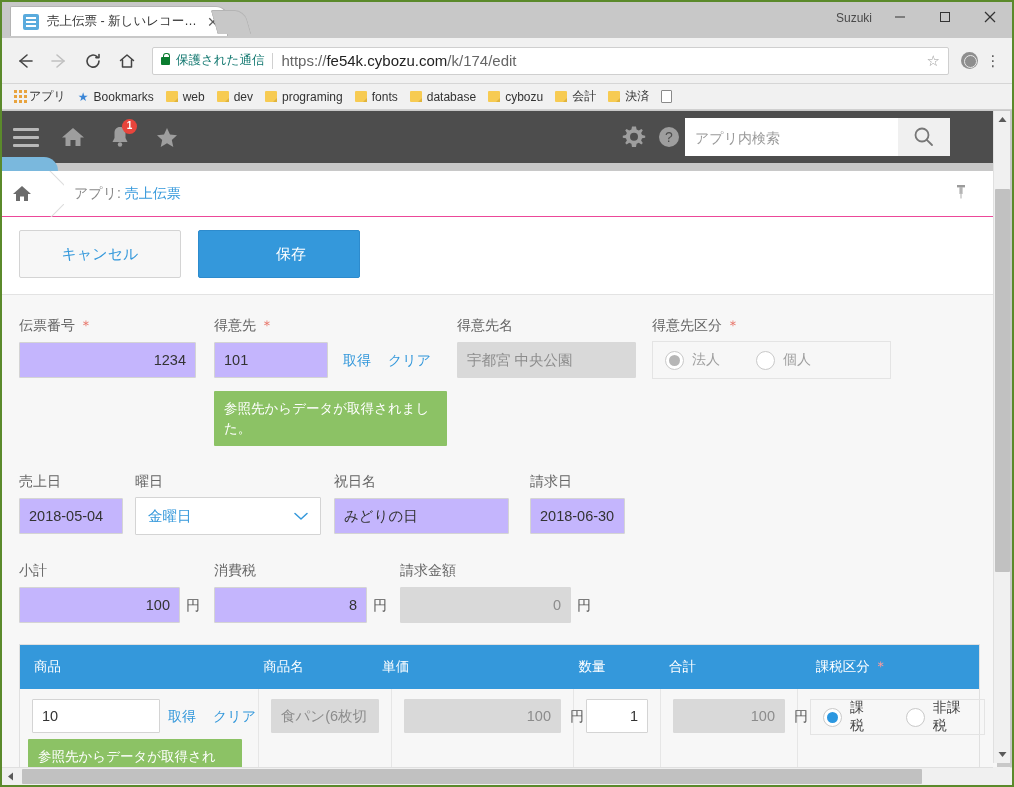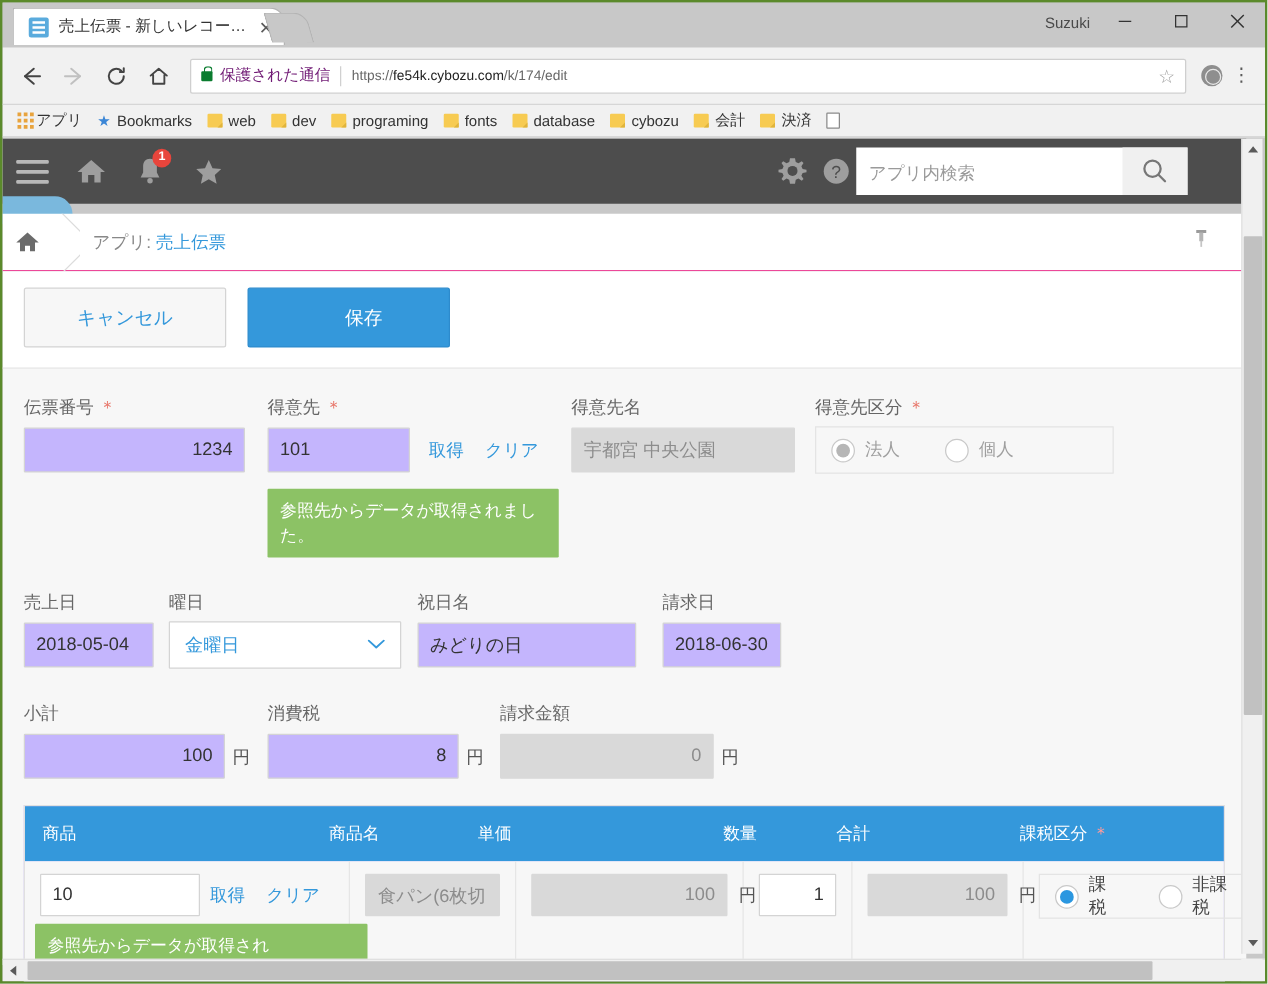--- a/index.html
+++ b/index.html
@@ -92,25 +92,25 @@
   .lock-ico {
     width: 9px; height: 8px; background: #0a7c2f;
     border-radius: 1px; position: relative; margin-right: 6px;
     flex: 0 0 9px;
   }
   .lock-ico::before {
     content: ""; position: absolute; left: 2px; top: -4px;
     width: 5px; height: 5px; border: 1.5px solid #0a7c2f;
     border-bottom: none; border-radius: 3px 3px 0 0;
   }
-  .secure-text { color: #701a75; font-size: 12.5px; white-space: nowrap; }
+  .secure-text { color: #0f766e; font-size: 12.5px; white-space: nowrap; }
   .omni-sep {
     width: 1px; height: 16px; background: #d0d0d0; margin: 0 8px;
   }
-  .url-text { color: #333; font-size: 11px; white-space: nowrap; }
+  .url-text { color: #333; font-size: 15px; white-space: nowrap; }
   .url-text .host { color: #222; }
   .url-text .path { color: #666; }
   .omni-right { margin-left: auto; display: flex; align-items: center; gap: 2px; }
   .star-ico { color: #9a9a9a; font-size: 15px; cursor: pointer; }
   .ext-ico {
     width: 17px; height: 17px; border-radius: 50%;
     background: #8e8e8e; cursor: pointer;
     position: relative; margin-left: 6px;
   }
   .ext-ico::after {
@@ -652,21 +652,21 @@
       <div class="th c-tax">
           <span>課税区分</span>
           <span class="req">＊</span>
         </div>
     </div>
     <div class="tbl-body">
       <div class="td c-item">
         <input class="cell-inp" style="width: 128px;" value="10">
         <span class="link" style="left:148px; top:19px;">取得</span>
         <span class="link" style="left:193px; top:19px;">クリア</span>
-        <div class="toast" style="position:relative; margin-top:6px; width:266px; left:-4px;">参照先からデータが取得され</div>
+        <div class="toast" style="position:relative; margin-top:6px; width:214px; left:-4px;">参照先からデータが取得され</div>
       </div>
       <div class="td c-name">
         <input class="cell-inp ro" style="width: 108px;" readonly="" value="食パン(6枚切り)">
       </div>
       <div class="td c-price">
         <input class="cell-inp num ro" style="width: 157px;" readonly="" value="100">
         <span class="yen" style="left:178px; top:19px;">円</span>
       </div>
       <div class="td c-qty">
         <input class="cell-inp num" style="width: 62px;" value="1">

